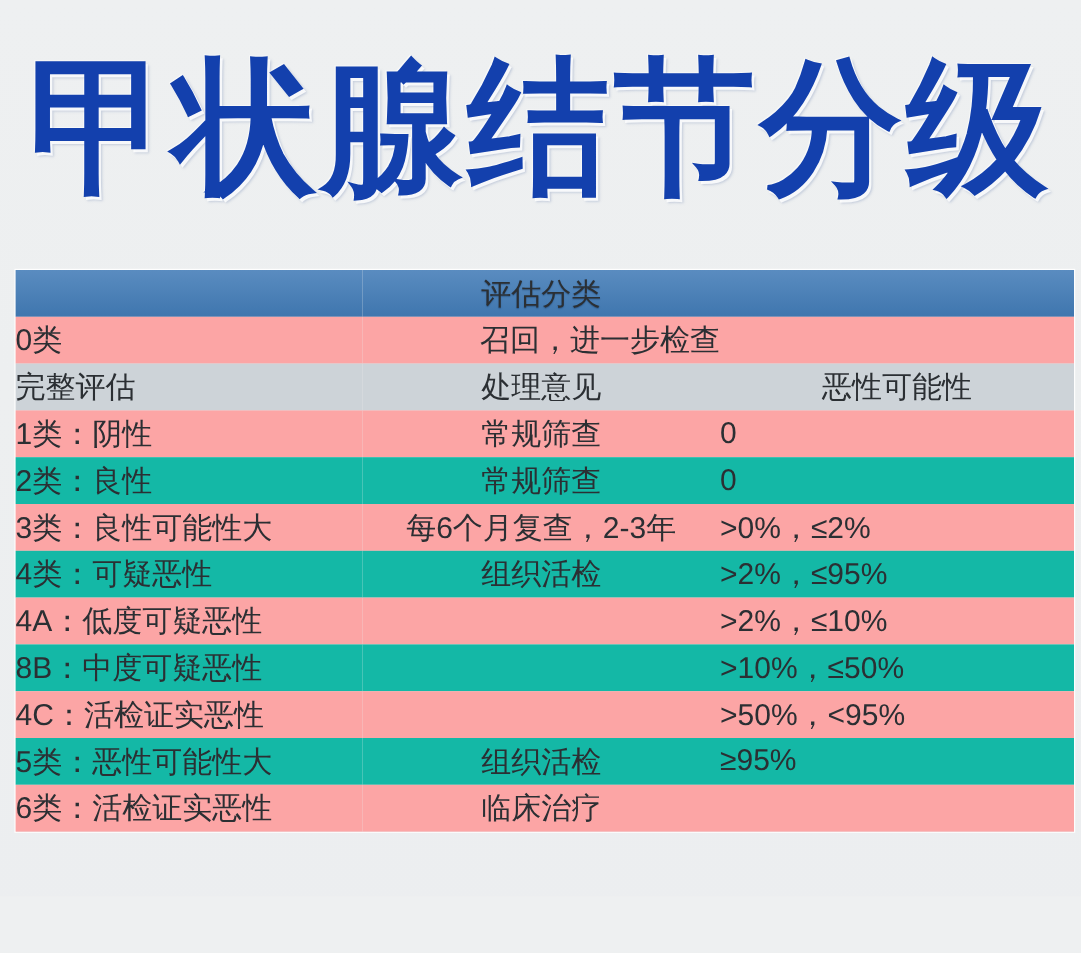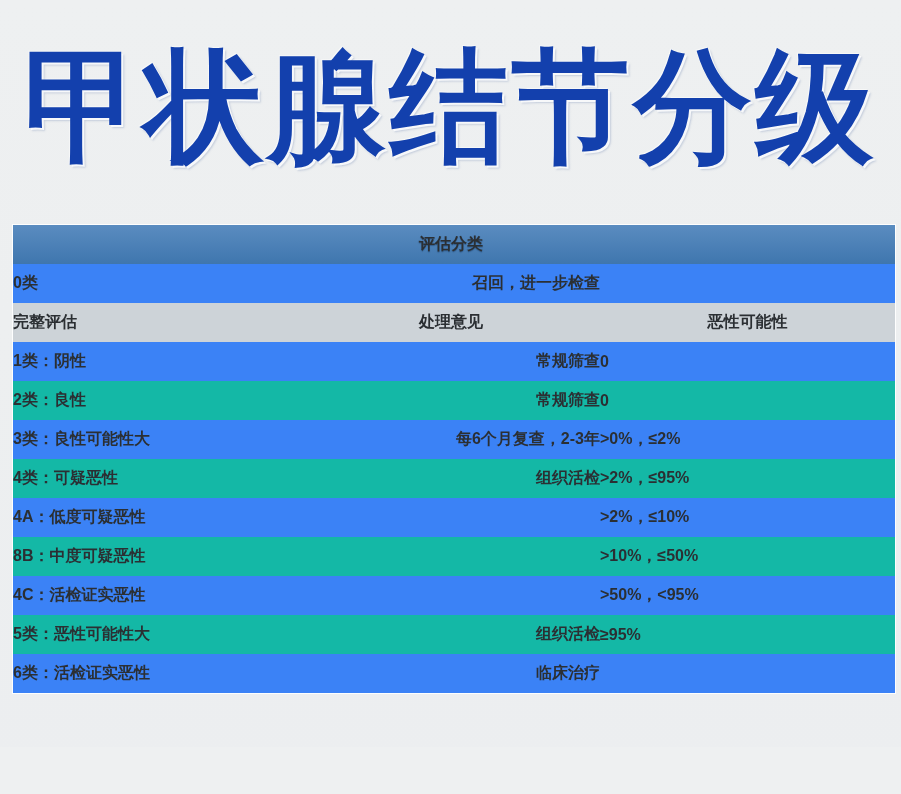--- a/index.html
+++ b/index.html
@@ -61,22 +61,22 @@
   #grade-table col.c1 { width: 289px; }
   #grade-table col.c2 { width: 298px; }
   #grade-table col.c3 { width: 295px; }
 
   #grade-table td, #grade-table th {
     padding: 0;
     margin: 0;
     border: 0;
     height: 39px;
     vertical-align: middle;
-    font-weight: 700;
-    font-size: 16px;
+    font-weight: 400;
+    font-size: 25px;
     color: #2b2f33;
   }
 
   
   tr.header-row th {
     background: linear-gradient(180deg, #5a8cc0 0%, #3f76ae 100%);
     height: 34px;
     color: #ffffff;
     font-size: 21px;
     font-weight: 400;
@@ -91,25 +91,25 @@
     background: #cdd3d8;
     height: 41px;
     border-top: 1px solid #f4f6f7;
   }
   tr.section-row td.col-label { text-align: left; padding-left: 8px; }
   tr.section-row td.col-mid,
   tr.section-row td.col-right { text-align: center; }
 
   
   tr.data-row td { border-top: 1px solid #f3f5f7; }
-  tr.band-a td { background: #3b82f6; }
+  tr.band-a td { background: #fca5a5; }
   tr.band-b td { background: #14b8a6; }
 
   td.col-label { text-align: left; }
-  td.col-mid   { text-align: right; padding-left: 16px; }
+  td.col-mid   { text-align: center; padding-left: 16px; }
   td.col-right { text-align: left; padding-left: 13px; }
 
   
   .ind-0 { padding-left: 8px; }
   .ind-1 { padding-left: 30px; }
   .ind-2 { padding-left: 45px; }
   .ind-3 { padding-left: 95px; }
 
   
   td.col-label, td.col-mid { border-right: 2px solid #f2f5f7; }

